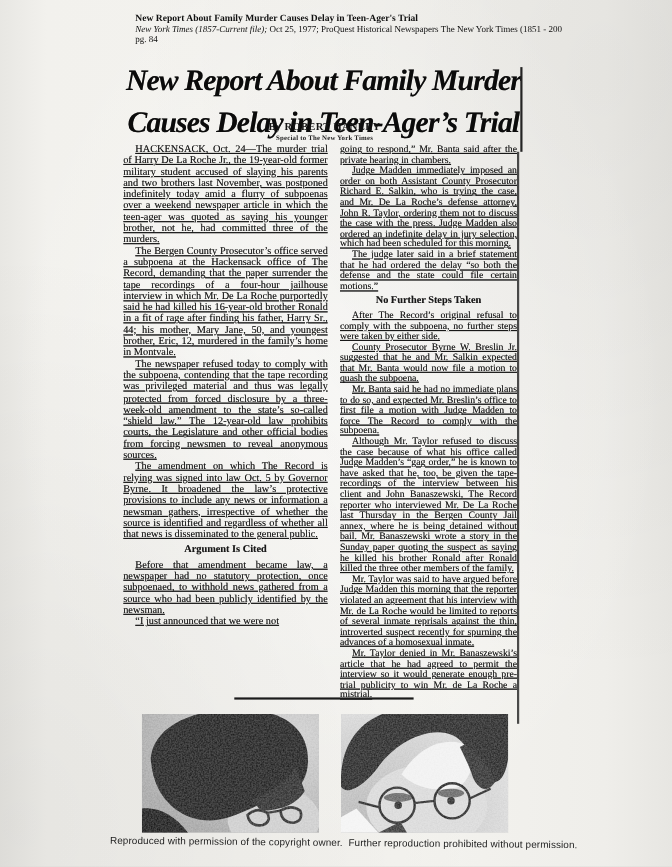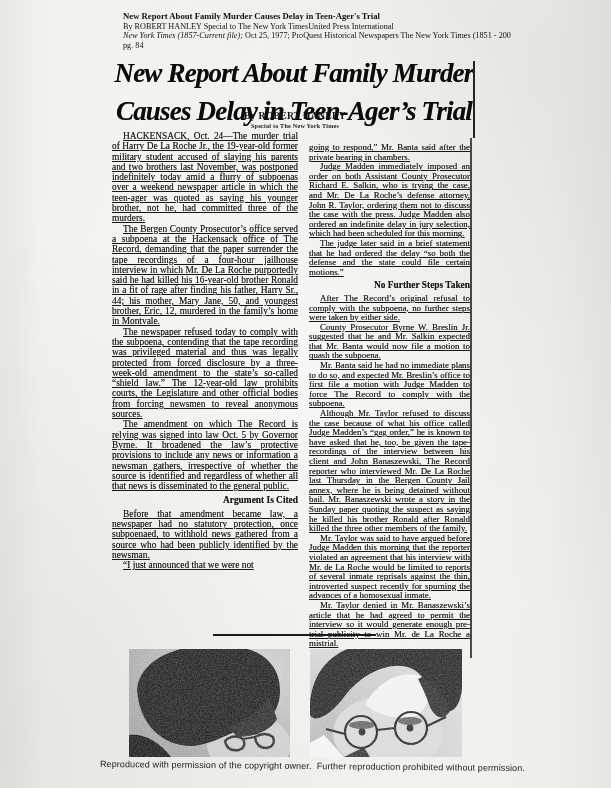--- a/index.html
+++ b/index.html
@@ -25,22 +25,22 @@
   }
   .headline-rule{position:absolute;left:473px;top:61px;width:2px;height:77px;background:#242424;}
   
   .byline{position:absolute;left:110px;top:110px;width:370px;text-align:center;}
   .byline .name{font-weight:bold;font-size:9.6px;letter-spacing:0.3px;}
   .byline .credit{font-weight:bold;font-size:6.2px;letter-spacing:0.2px;margin-top:1px;color:#222;}
   
   .col{position:absolute;top:131px;text-align:justify;overflow:hidden;height:528px;
        color:#181818;text-shadow:0 0 0.5px rgba(15,15,15,0.55);hyphens:auto;}
   .col p{margin:0;text-indent:11px;text-decoration:underline;}
-  .col p.noindent{text-indent:0;margin-top:12px;}
-  .col h3{margin:4px 0 3px;text-align:right;font-size:9.4px;font-weight:bold;text-indent:0;}
+  .col p.noindent{text-indent:0;}
+  .col h3{margin:4px 0 3px;text-align:center;font-size:9.4px;font-weight:bold;text-indent:0;}
   .col-left{left:112px;width:186px;font-size:9.4px;line-height:10.3px;}
   .col-right{left:309px;width:161px;font-size:8.9px;line-height:9.6px;}
   .col-rule{position:absolute;left:470px;top:138px;width:2px;height:520px;background:rgba(25,25,25,0.78);}
   
   .photo-rule{position:absolute;left:213px;top:634px;width:163px;height:2px;background:#1b1b1b;}
   .photo{position:absolute;top:649px;height:108px;filter:grayscale(1) contrast(1.06);}
   .photo svg{display:block;}
   .photo-left{left:129px;width:161px;}
   .photo-right{left:310px;width:152px;}
   .caption{
@@ -49,21 +49,20 @@
     transform:rotate(0.55deg);transform-origin:0 0;
   }
 </style>
 </head>
 <body>
 
 <div class="page">
 
   <div class="citation">
     <div class="c1">New Report About Family Murder Causes Delay in Teen-Ager's Trial</div>
-    <div>By ROBERT HANLEY Special to The New York TimesUnited Press International</div>
     <div><span class="it">New York Times (1857-Current file);</span><span> Oct 25, 1977; ProQuest Historical Newspapers The New York Times (1851 - 200</span></div>
     <div>pg. 84</div>
   </div>
 
   <div class="headline">
     <div>New Report About Family Murder</div>
     <div>Causes Delay in Teen-Ager’s Trial</div>
   </div>
   <div class="headline-rule"></div>
 

